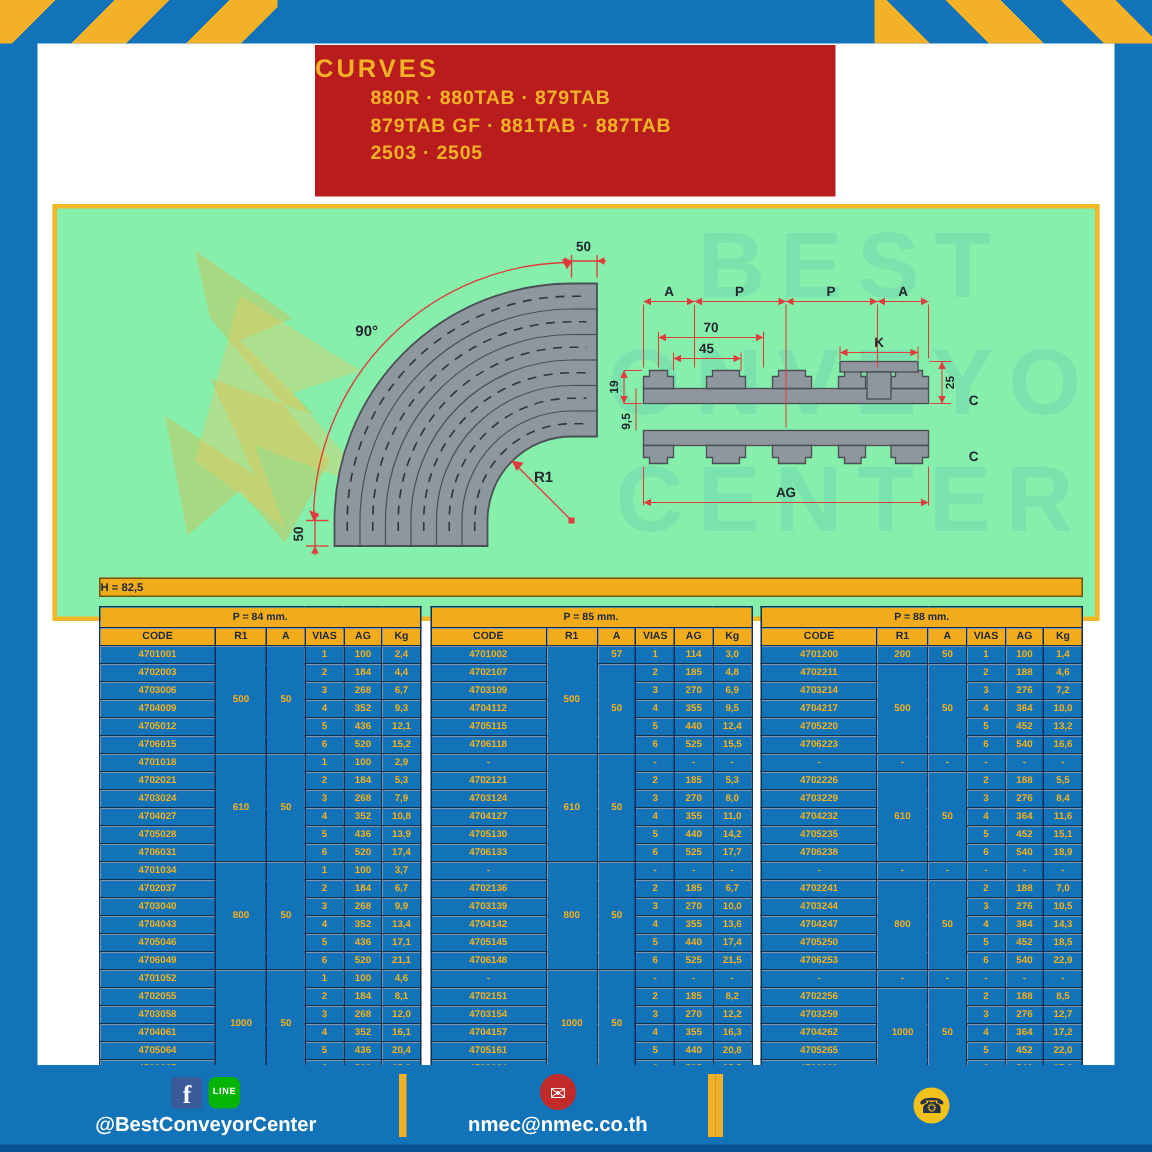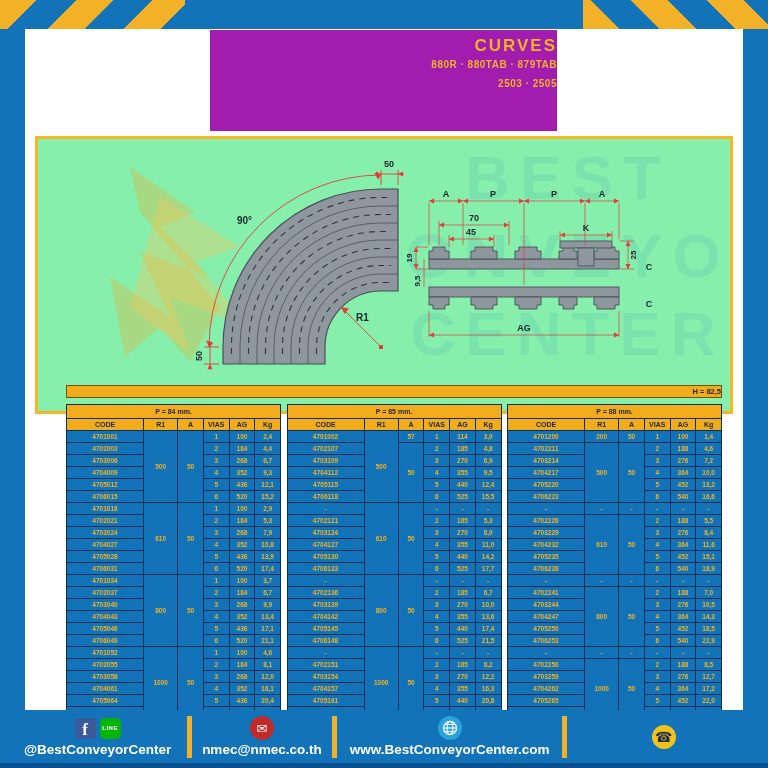--- a/index.html
+++ b/index.html
@@ -11,35 +11,35 @@
   .hazard{position:absolute;left:0;top:0;width:768px;height:29px;background:#1273b9;}
   .stripeL{position:absolute;left:0;top:0;width:185px;height:29px;
            background:repeating-linear-gradient(135deg,#f2b126 0 26px,#1273b9 26px 54px);}
   .stripeR{position:absolute;right:0;top:0;width:185px;height:29px;
            background:repeating-linear-gradient(45deg,#f2b126 0 26px,#1273b9 26px 54px);}
 
   
   .panel{position:absolute;left:25px;top:29px;width:718px;height:681px;background:#ffffff;}
 
   
-  .titlebox{position:absolute;left:210px;top:30px;width:347px;height:101px;background:#a21caf;
-            color:#f2b126;text-align:right;padding-top:6px;box-sizing:border-box;}
+  .titlebox{position:absolute;left:210px;top:30px;width:347px;height:101px;background:#b91c1c;
+            color:#f2b126;text-align:left;padding-top:6px;box-sizing:border-box;}
   .titlebox .t1{font-size:17px;font-weight:bold;letter-spacing:2px;line-height:20px;}
-  .titlebox .t2{font-size:10px;font-weight:bold;letter-spacing:.5px;line-height:18.5px;}
+  .titlebox .t2{font-size:13px;font-weight:bold;letter-spacing:.5px;line-height:18.5px;padding-left:37px;}
 
   
   .drawbox{position:absolute;left:35px;top:136px;width:698px;height:278px;background:#86efac;
            border:3px solid #f5b626;box-sizing:border-box;overflow:hidden;text-align:center;}
   .wm{position:absolute;left:270px;top:0px;width:520px;color:rgba(18,115,185,0.10);
       font-weight:bold;font-size:62px;line-height:78px;letter-spacing:10px;white-space:nowrap;}
 
   
   .hbar{position:absolute;left:66px;top:385px;width:656px;height:13px;background:#f2ac1b;
         border:1px solid #6e5510;box-sizing:border-box;color:#20293b;font-size:7.5px;
-        font-weight:bold;text-align:right;line-height:11px;}
+        font-weight:bold;text-align:left;line-height:11px;}
 
   
   .tables{position:absolute;left:66px;top:404px;width:656px;display:flex;justify-content:space-between;}
   table.spec{border-collapse:collapse;width:215px;table-layout:fixed;}
   table.spec td,table.spec th{border:1px solid #0c2f55;text-align:center;vertical-align:middle;
         overflow:hidden;white-space:nowrap;padding:0;}
   table.spec .phdr{background:#f2ac1b;color:#20293b;font-size:7px;font-weight:bold;height:13px;}
   table.spec .chdr{background:#f2ac1b;color:#20293b;font-size:7px;font-weight:bold;height:11px;}
   table.spec .cell{background:#1273b9;color:#f5b21e;font-size:6.5px;font-weight:bold;height:11px;}
 
@@ -70,20 +70,21 @@
   <div class="hazard">
     <div class="stripeL"></div>
     <div class="stripeR"></div>
   </div>
 
   <div class="panel"></div>
 
   <div class="titlebox">
     <div class="t1">CURVES</div>
     <div class="t2">880R · 880TAB · 879TAB</div>
+    <div class="t2">879TAB GF · 881TAB · 887TAB</div>
     <div class="t2">2503 · 2505</div>
   </div>
 
   <div class="drawbox">
 
     <div class="wm">
       <div>BEST</div>
       <div>CONVEYOR</div>
       <div>CENTER</div>
     </div>
@@ -789,32 +790,20 @@
         <div class="lineic">LINE</div>
       </div>
       <div class="ftext">@BestConveyorCenter</div>
     </div>
     <div class="fdiv"></div>
     <div class="fsec" style="flex:1.05">
       <div class="circic mail">✉</div>
       <div class="ftext">nmec@nmec.co.th</div>
     </div>
     <div class="fdiv"></div>
-    <div class="fsec" style="flex:1.7">
-      <div class="circic globe">
-        <svg width="16" height="16" viewBox="0 0 16 16">
-          <circle cx="8" cy="8" r="6.5" fill="none" stroke="#ffffff" stroke-width="1.3"></circle>
-          <ellipse cx="8" cy="8" rx="3" ry="6.5" fill="none" stroke="#ffffff" stroke-width="1.1"></ellipse>
-          <line x1="1.5" y1="8" x2="14.5" y2="8" stroke="#ffffff" stroke-width="1.1"></line>
-          <line x1="2.5" y1="4.5" x2="13.5" y2="4.5" stroke="#ffffff" stroke-width="0.9"></line>
-          <line x1="2.5" y1="11.5" x2="13.5" y2="11.5" stroke="#ffffff" stroke-width="0.9"></line>
-        </svg>
-      </div>
-      <div class="ftext">www.BestConveyorCenter.com</div>
-    </div>
     <div class="fdiv"></div>
     <div class="fsec" style="flex:1.45">
       <div class="circic phone">☎</div>
     </div>
   </div>
   <div class="bottomstrip"></div>
 
 </div>
 
 </body></html>

